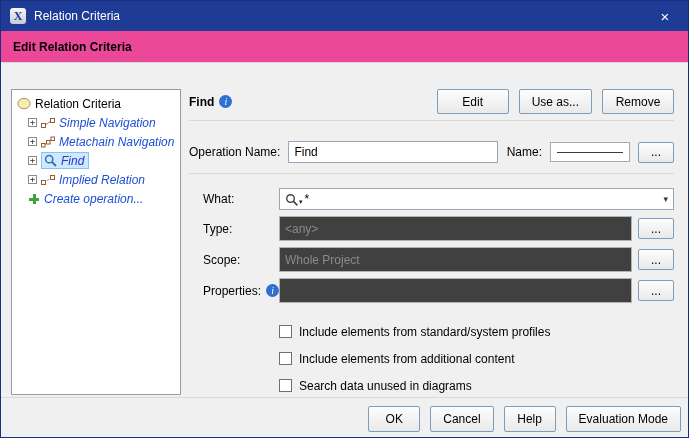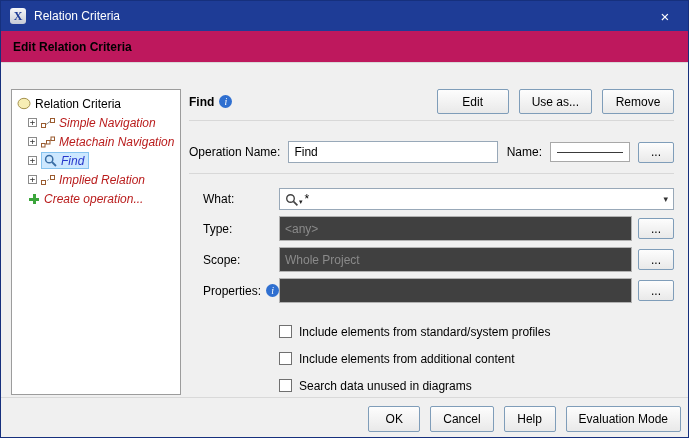--- a/index.html
+++ b/index.html
@@ -26,41 +26,41 @@
     display:flex; align-items:center; justify-content:center;
   }
   .title-text { font-size:12px; }
   .close-btn {
     margin-left:auto; width:46px; height:30px;
     display:flex; align-items:center; justify-content:center;
     font-size:15px; cursor:default;
   }
   
   .subheader {
-    height:32px; background:#be185d; border-bottom:1px solid #d9d9d9;
+    height:32px; background:#ec4899; border-bottom:1px solid #d9d9d9;
     display:flex; align-items:center; padding:0 12px; font-weight:bold;
   }
   
   .content { display:flex; gap:8px; height:334px; padding:26px 14px 0 10px; }
   
   .tree {
     width:170px; flex:0 0 170px; height:306px;
     background:#fff; border:1px solid #9c9c9c;
     padding:4px 2px; overflow:hidden; white-space:nowrap;
   }
   .trow { display:flex; align-items:center; height:19px; gap:4px; padding-left:3px; }
   .trow.child { padding-left:14px; }
   .toggle {
     width:9px; height:9px; flex:0 0 9px;
     border:1px solid #8a8a8a; background:#fff;
     font-family:"DejaVu Sans Mono", monospace;
     font-size:9px; line-height:7px; text-align:center; color:#333;
   }
   .ticon { display:flex; align-items:center; flex:0 0 auto; }
-  .tlabel { font-style:italic; color:#b91c1c; }
+  .tlabel { font-style:italic; color:#1d4ed8; }
   .tlabel.root-label { font-style:normal; color:#000; }
   .tlabel.find-label { color:#2838cc; }
   .sel {
     display:flex; align-items:center; gap:4px;
     background:#cde8ff; border:1px solid #86c3ef;
     height:17px; padding:0 4px 0 2px;
   }
   
   .panel { flex:1; display:flex; flex-direction:column; }
   .panel-head { display:flex; align-items:center; height:32px; }

